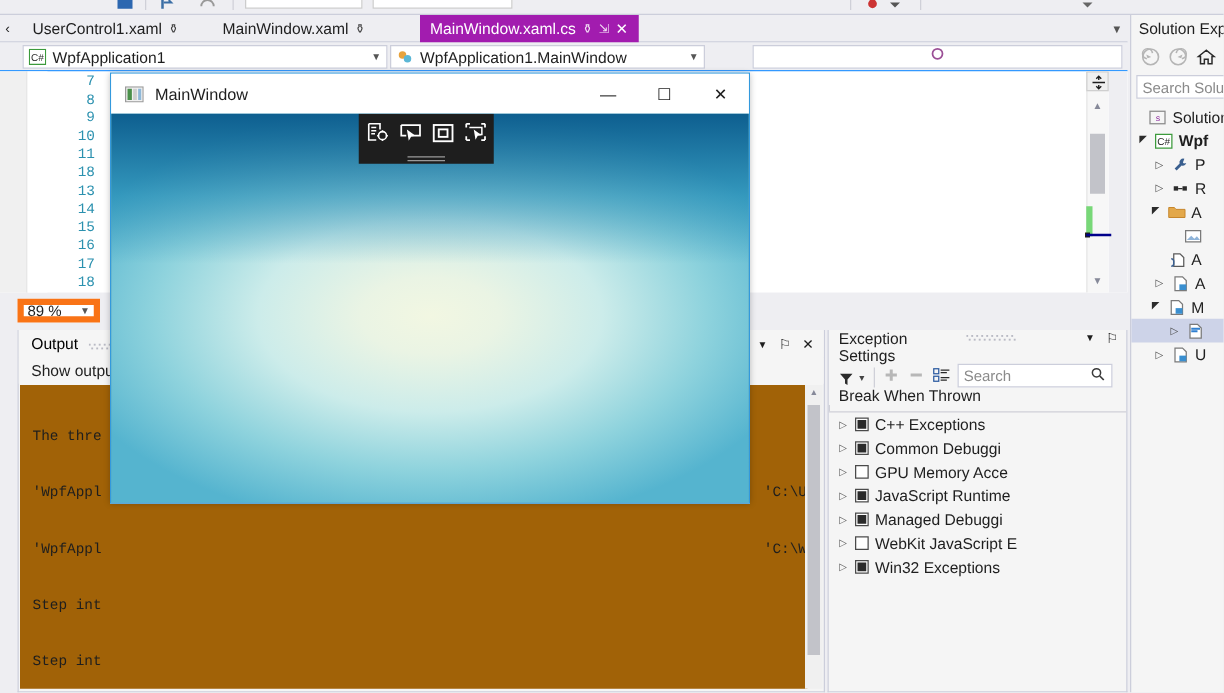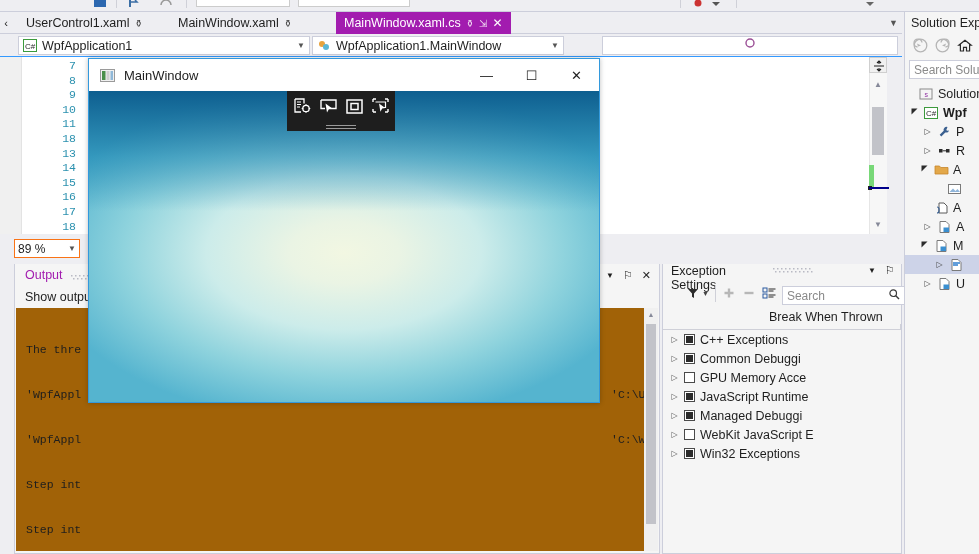--- a/index.html
+++ b/index.html
@@ -120,39 +120,39 @@
     background:#1e1e1e;
   }
   #ed-right-pad {
     position:absolute; left:887px; top:0; width:15px; height:178px;
     background:#eeeef2;
   }
 
   
   #zoom-combo {
     left:14px; top:239px; width:66px; height:19px;
-    background:#ffffff; border:1px solid #f97316;
+    background:#ffffff; border:5px solid #f97316;
     display:flex; align-items:center; padding:0 3px;
     font-size:12px;
   }
   #zoom-combo .caret { margin-left:auto; font-size:8px; color:#555; }
 
   
   #output-pane {
     left:14px; top:264px; width:646px; height:290px;
     background:#f5f5f5;
     border:1px solid #cccedb;
     border-top:none;
   }
   #output-header {
     position:absolute; left:0; top:0; width:644px; height:22px;
     display:flex; align-items:center;
     background:#f5f5f5;
   }
-  #output-title { padding-left:10px; font-size:12.5px; color:#a21caf; }
+  #output-title { padding-left:10px; font-size:12.5px; color:#000000; }
   .grip { width:60px; height:9px; margin-left:8px; }
   #output-hdr-btns {
     margin-left:auto; display:flex; align-items:center; gap:9px;
     padding-right:8px; color:#1e1e1e; font-size:11px;
   }
   #output-toolbar {
     position:absolute; left:0; top:22px; width:644px; height:21px;
     display:flex; align-items:center; padding-left:10px;
     font-size:12.5px; background:#f5f5f5;
   }
@@ -189,32 +189,32 @@
   #exc-header {
     position:absolute; left:0; top:0; width:238px; height:22px;
     display:flex; align-items:flex-start;gap:39px;
   }
   #exc-title { padding-left:8px; font-size:12.5px; }
   #exc-hdr-btns {
     margin-left:auto; display:flex; align-items:center; gap:9px;
     padding-right:6px; font-size:11px;
   }
   #exc-toolbar {
-    position:absolute; left:16px; top:22px; width:238px; height:24px;
-    display:flex; align-items:flex-start; gap:6px; padding-left:7px;
+    position:absolute; left:0; top:22px; width:238px; height:24px;
+    display:flex; align-items:flex-end; gap:6px; padding-left:7px;
   }
   #exc-search {
     width:124px; height:19px; background:#fff; border:1px solid #cccedb;
     display:flex; align-items:center; padding:0 4px;
     font-size:12px; color:#8a8a8a;
   }
   #exc-colhdr {
     position:absolute; left:0; top:46px; width:238px; height:20px;
     border-bottom:1px solid #cfd0d8;
-    display:flex; align-items:flex-end;
+    display:flex; align-items:flex-start;
     font-size:12.5px;
     flex-direction:column;
   }
   #exc-colhdr .c1 { padding-left:8px; width:140px; }
   #exc-colhdr .div { width:1px; height:20px; background:#cfd0d8; }
   #exc-list {
     position:absolute; left:0; top:66px; width:238px; height:222px;
     overflow:hidden;
   }
   .exc-row {

